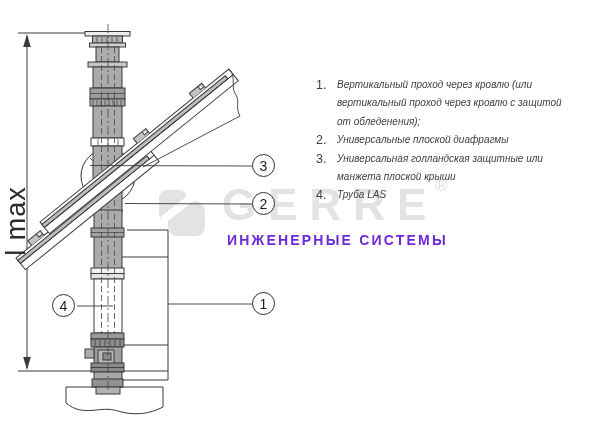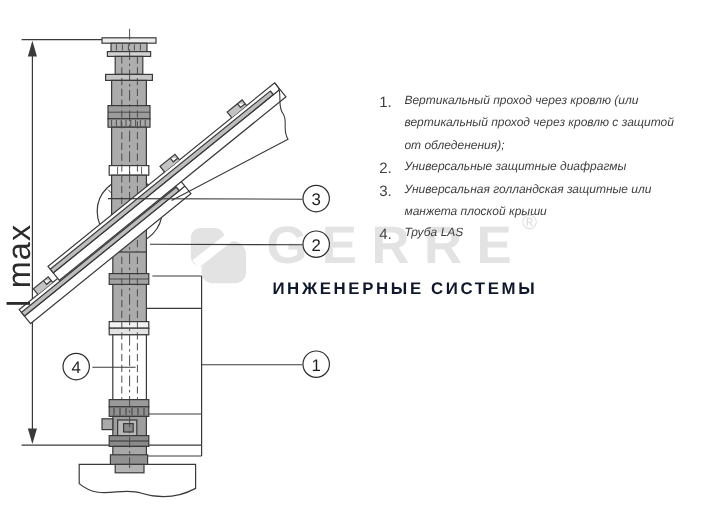--- a/index.html
+++ b/index.html
@@ -10,21 +10,21 @@
   
   .watermark{position:absolute;left:0;top:0;width:600px;height:305px;z-index:1;}
   .wm-brand{
     position:absolute;left:222px;top:183px;
     font-size:44px;font-weight:bold;letter-spacing:12px;color:#e3e3e3;
     line-height:1;white-space:nowrap;
   }
   .wm-reg{position:absolute;left:435px;top:177px;font-size:17px;color:#dedede;line-height:1;}
   .wm-tagline{
     position:absolute;left:227px;top:233px;
-    font-size:14px;font-weight:bold;letter-spacing:2.2px;color:#0f172a;
+    font-size:14px;font-weight:bold;letter-spacing:2.2px;color:#6d28d9;
     line-height:1;white-space:nowrap;
   }
   .wm-logo{position:absolute;left:157px;top:188px;}
   
   .diagram{position:absolute;left:0;top:0;z-index:2;}
   .dim-label{
     position:absolute;left:-34px;top:207px;width:100px;height:28px;z-index:3;
     transform:rotate(-90deg);
     font-size:27px;color:#2b2b2b;text-align:center;line-height:28px;letter-spacing:1px;
   }
@@ -198,21 +198,21 @@
   <div class="callout" style="left:252px;top:154px;">3</div>
   <div class="callout" style="left:52px;top:294px;">4</div>
 
   <div class="legend">
     <div class="legend-item">
       <span class="legend-num">1.</span>
       <span class="legend-text">Вертикальный проход через кровлю (или вертикальный проход через кровлю с защитой от обледенения);</span>
     </div>
     <div class="legend-item">
       <span class="legend-num">2.</span>
-      <span class="legend-text">Универсальные защитные диафрагмы</span>
+      <span class="legend-text">Универсальные плоской диафрагмы</span>
     </div>
     <div class="legend-item">
       <span class="legend-num">3.</span>
       <span class="legend-text">Универсальная голландская защитные или манжета плоской крыши</span>
     </div>
     <div class="legend-item">
       <span class="legend-num">4.</span>
       <span class="legend-text">Труба LAS</span>
     </div>
   </div>

